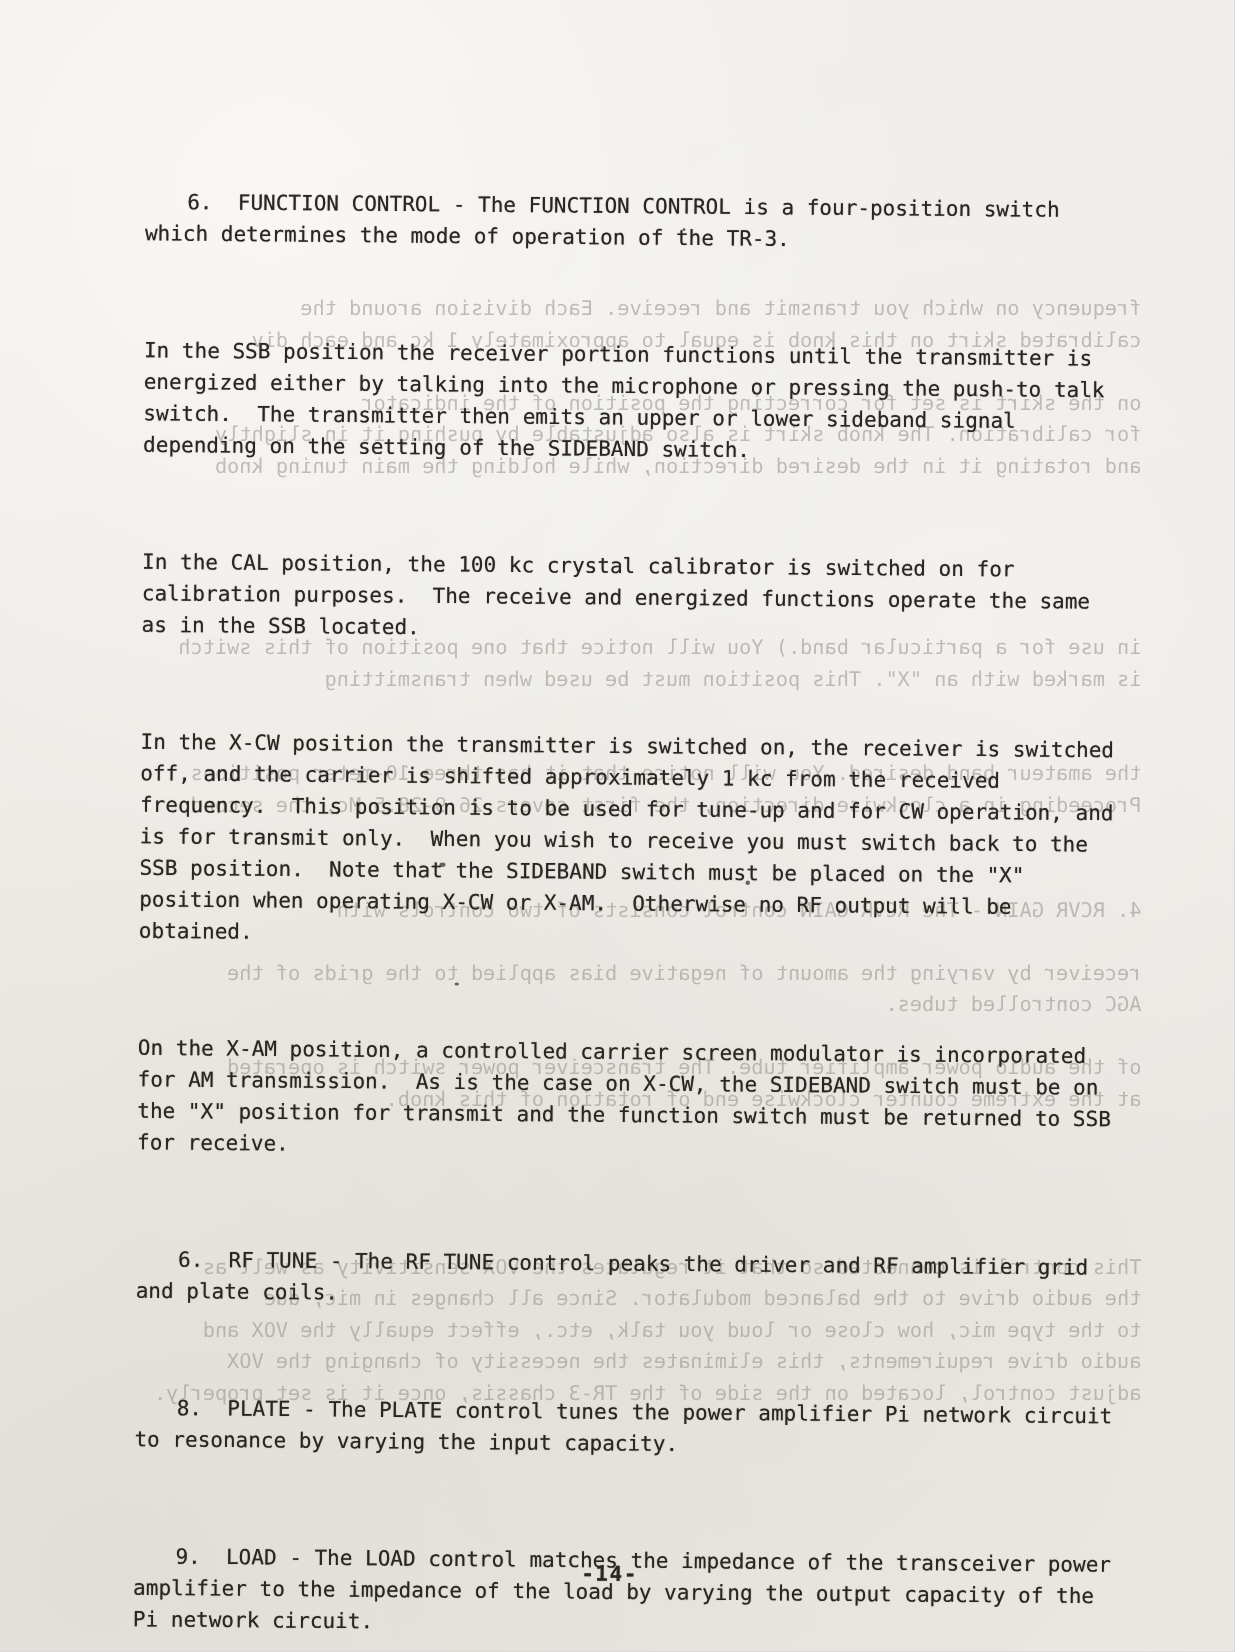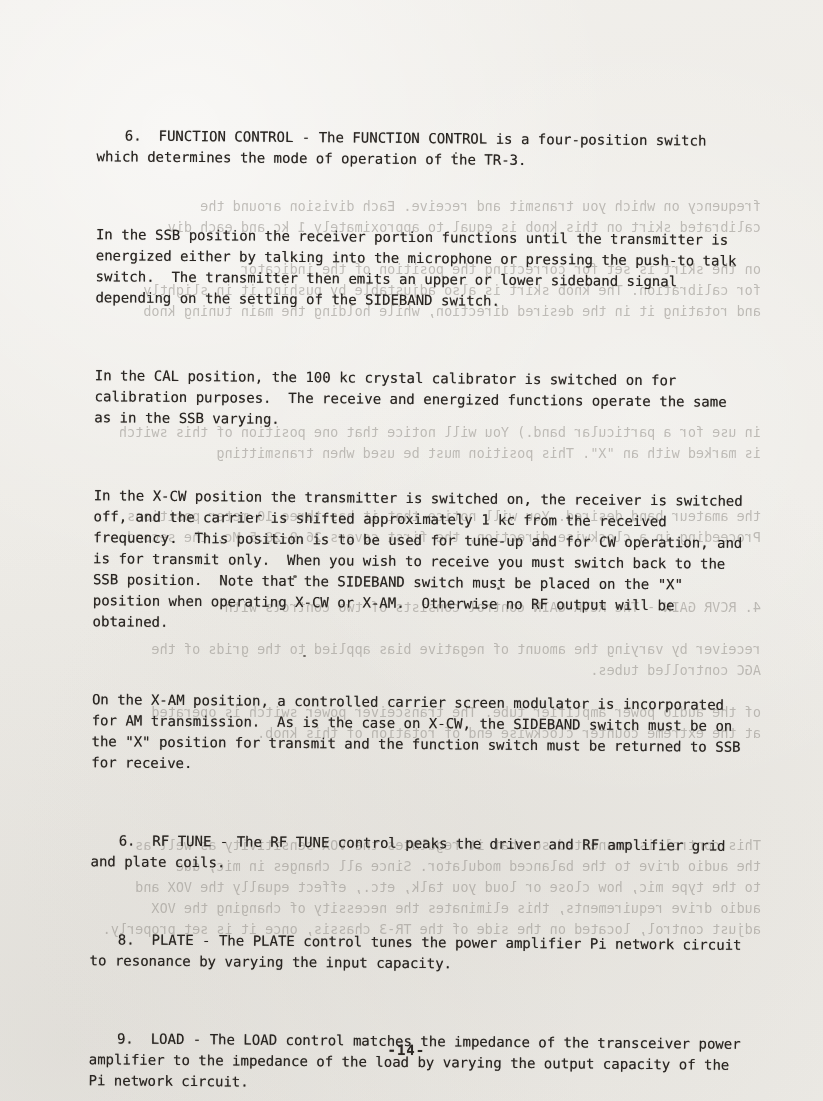--- a/index.html
+++ b/index.html
@@ -108,21 +108,21 @@
       <div class="bleed-line" style="top: 856px;">the audio drive to the balanced modulator.  Since all changes in mic, due</div>
       <div class="bleed-line" style="top: 877px;">to the type mic, how close or loud you talk, etc., effect equally the VOX and</div>
       <div class="bleed-line" style="top: 898px;">audio drive requirements,  this eliminates the necessity of changing the VOX</div>
       <div class="bleed-line" style="top: 919px;">adjust control, located on the side of the TR-3 chassis, once it is set properly.</div>
     </div>
 
   <div class="tilt">
     <div class="content">
       <p class="indent"><span>6.  FUNCTION CONTROL - The FUNCTION CONTROL is a four-position switch which determines the mode of operation of the TR-3.</span></p>
       <p><span>In the </span><span class="u">SSB</span><span> position the receiver portion functions until the transmitter is energized either by talking into the microphone or pressing the push-to talk switch.  The transmitter then emits an upper or lower sideband signal depending on the setting of the SIDEBAND switch.</span></p>
-      <p><span>In the </span><span class="u">CAL</span><span> position, the 100 kc crystal calibrator is switched on for calibration purposes.  The receive and energized functions operate the same as in the </span><span class="u">SSB</span><span> varying.</span></p>
+      <p><span>In the </span><span class="u">CAL</span><span> position, the 100 kc crystal calibrator is switched on for calibration purposes.  The receive and energized functions operate the same as in the </span><span class="u">SSB</span><span> located.</span></p>
       <p><span>In the </span><span class="u">X-CW</span><span> position the transmitter is switched on, the receiver is switched off, and the carrier is shifted approximately 1 kc from the received frequency.  This position is to be used for tune-up and for CW operation, and is for transmit only.  When you wish to receive you must switch back to the </span><span class="u">SSB</span><span> position.  Note that the SIDEBAND switch must be placed on the "X" position when operating </span><span class="u">X-CW</span><span> or </span><span class="u">X-AM</span><span>.  Otherwise no RF output will be obtained.</span></p>
       <p><span>On the </span><span class="u">X-AM</span><span> position, a controlled carrier screen modulator is incorporated for AM transmission.  As is the case on </span><span class="u">X-CW</span><span>, the SIDEBAND switch must be on the "X" position for transmit and the function switch must be returned to </span><span class="u">SSB</span><span> for receive.</span></p>
       <p class="indent"><span>6.  RF TUNE - The RF TUNE control peaks the driver and RF amplifier grid and plate coils.</span></p>
       <p class="indent"><span>8.  PLATE - The PLATE control tunes the power amplifier Pi network circuit to resonance by varying the input capacity.</span></p>
       <p class="indent"><span>9.  LOAD - The LOAD control matches the impedance of the transceiver power amplifier to the impedance of the load by varying the output capacity of the Pi network circuit.</span></p>
       
       
       
       
     </div>

